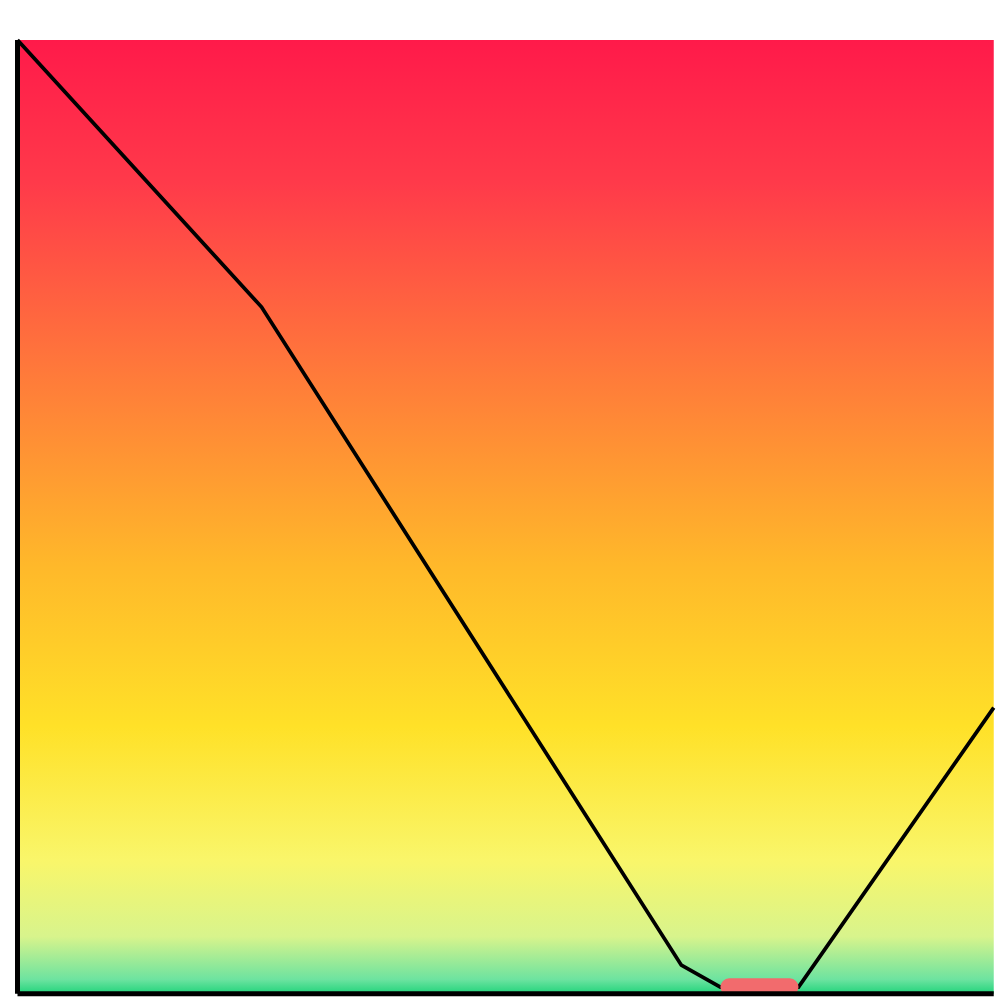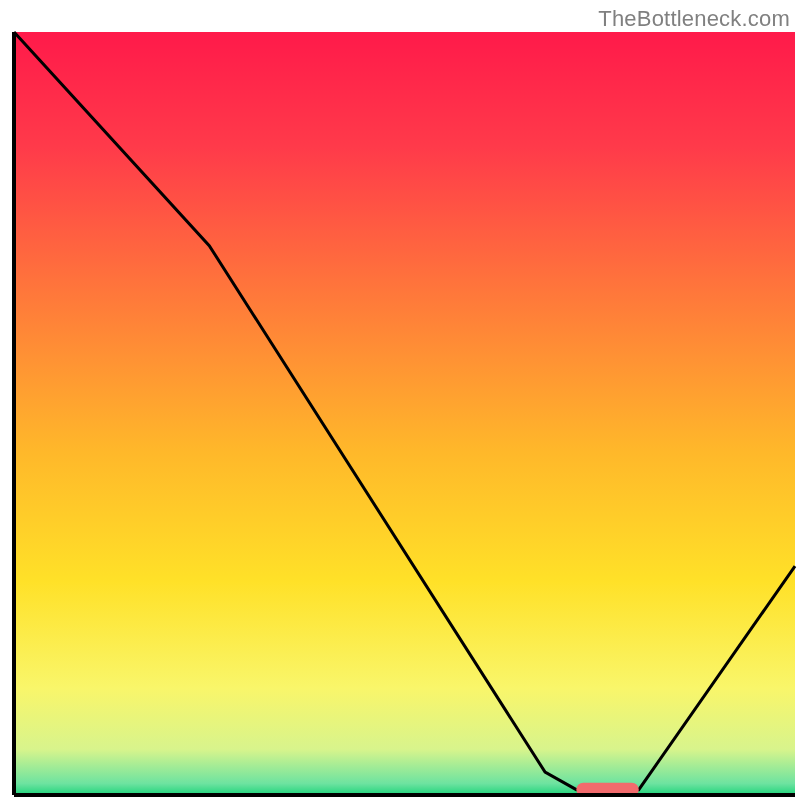--- a/index.html
+++ b/index.html
@@ -31,21 +31,20 @@
     top: 0;
     width: 800px;
     height: 800px;
     display: block;
   }
 </style>
 </head>
 <body>
 
 <div class="chart-container">
-  <div class="watermark">TheBottleneck.com</div>
   <svg class="plot" viewBox="0 0 800 800">
     <defs>
       <linearGradient id="bg-grad" x1="0" y1="0" x2="0" y2="1">
           <stop offset="0%" stop-color="#ff1a4a"></stop>
           <stop offset="15%" stop-color="#ff3a4a"></stop>
           <stop offset="35%" stop-color="#ff7a3a"></stop>
           <stop offset="55.00000000000001%" stop-color="#ffb82a"></stop>
           <stop offset="72%" stop-color="#ffe128"></stop>
           <stop offset="86%" stop-color="#f9f66a"></stop>
           <stop offset="94%" stop-color="#d8f48c"></stop>

